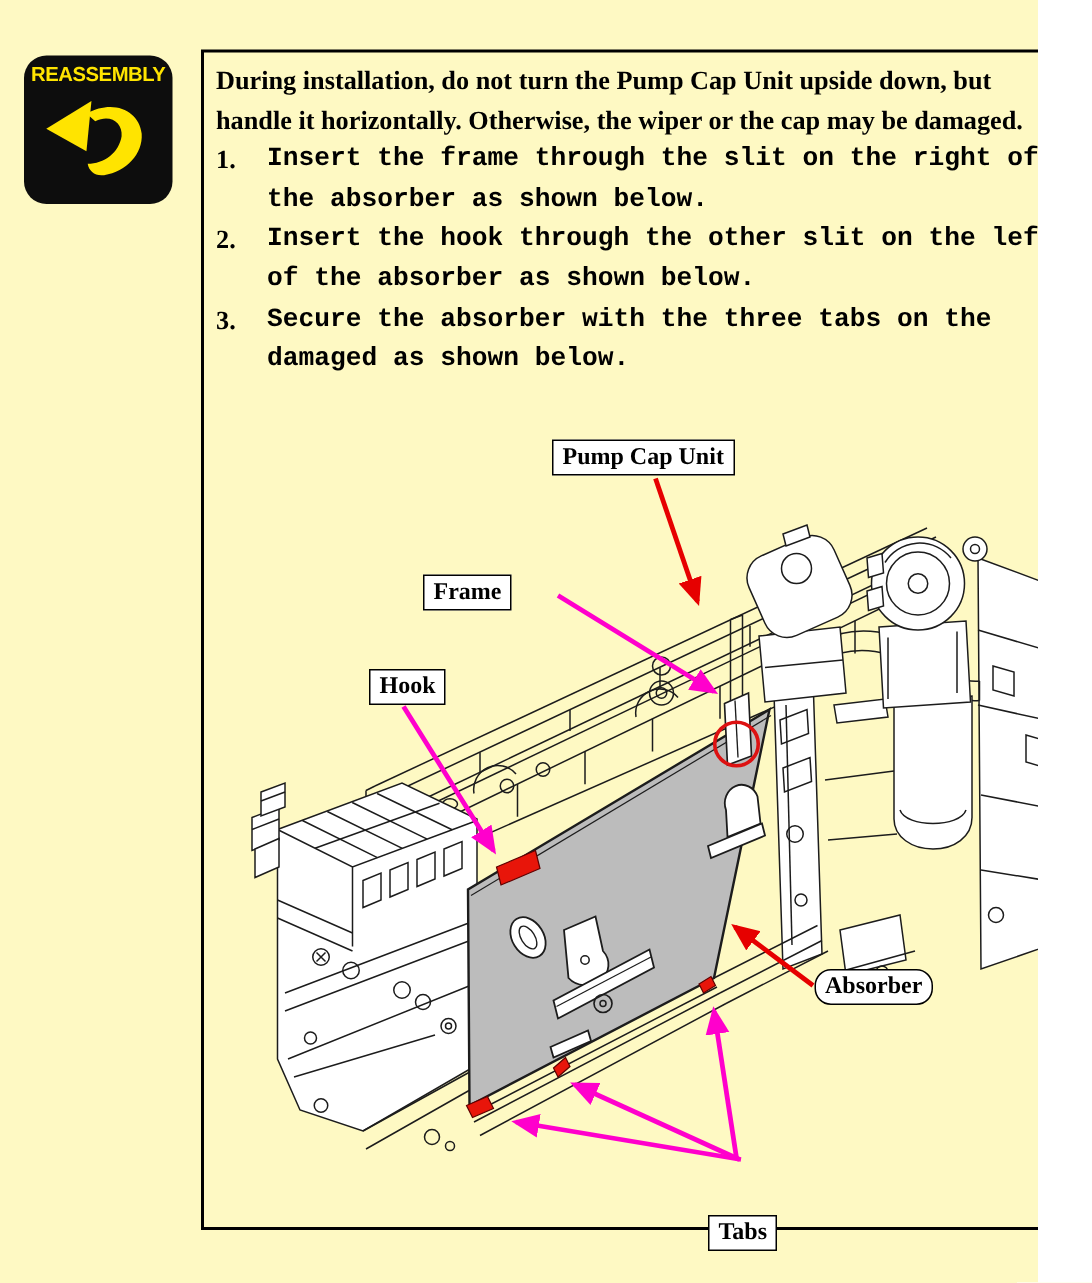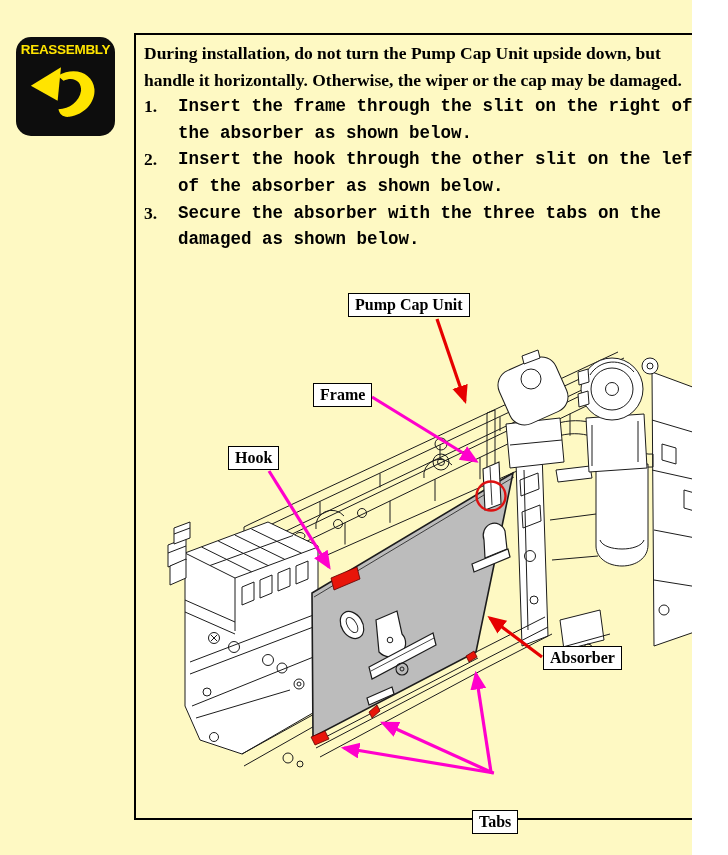--- a/index.html
+++ b/index.html
@@ -53,24 +53,24 @@
         <span class="num">2.</span>
         <span class="stext">Insert the hook through the other slit on the left of the absorber as shown below.</span>
       </div>
       <div class="step">
         <span class="num">3.</span>
         <span class="stext">Secure the absorber with the three tabs on the damaged as shown below.</span>
       </div>
     </div>
   </div>
 
-  <div class="callout" style="left:348px;top:293px;">Pump Cap Unit</div>
-  <div class="callout" style="left:313px;top:383px;text-align:center;">Frame</div>
-  <div class="callout" style="left:228px;top:446px;">Hook</div>
-  <div class="callout" style="left:543px;top:646px;">Absorber</div>
+  <div class="callout" style="left:368px;top:293px;">Pump Cap Unit</div>
+  <div class="callout" style="left:282px;top:383px;text-align:center;">Frame</div>
+  <div class="callout" style="left:246px;top:446px;">Hook</div>
+  <div class="callout" style="left:543px;top:646px;border-radius:11px;">Absorber</div>
   <div class="callout" style="left:472px;top:774px;margin-top:36px;">Tabs</div>
 
   <svg id="diagram-svg" width="728" height="855" viewBox="0 0 728 855">
     <defs>
       <marker id="ah-red" markerWidth="6.5" markerHeight="5.5" refX="4.8" refY="2.5" orient="auto" markerUnits="strokeWidth">
         <path d="M0,0 L5.8,2.5 L0,5 Z" fill="#e60000"></path>
       </marker>
       <marker id="ah-mag" markerWidth="6.5" markerHeight="5.5" refX="4.8" refY="2.5" orient="auto" markerUnits="strokeWidth">
         <path d="M0,0 L5.8,2.5 L0,5 Z" fill="#ff00cc"></path>
       </marker>

